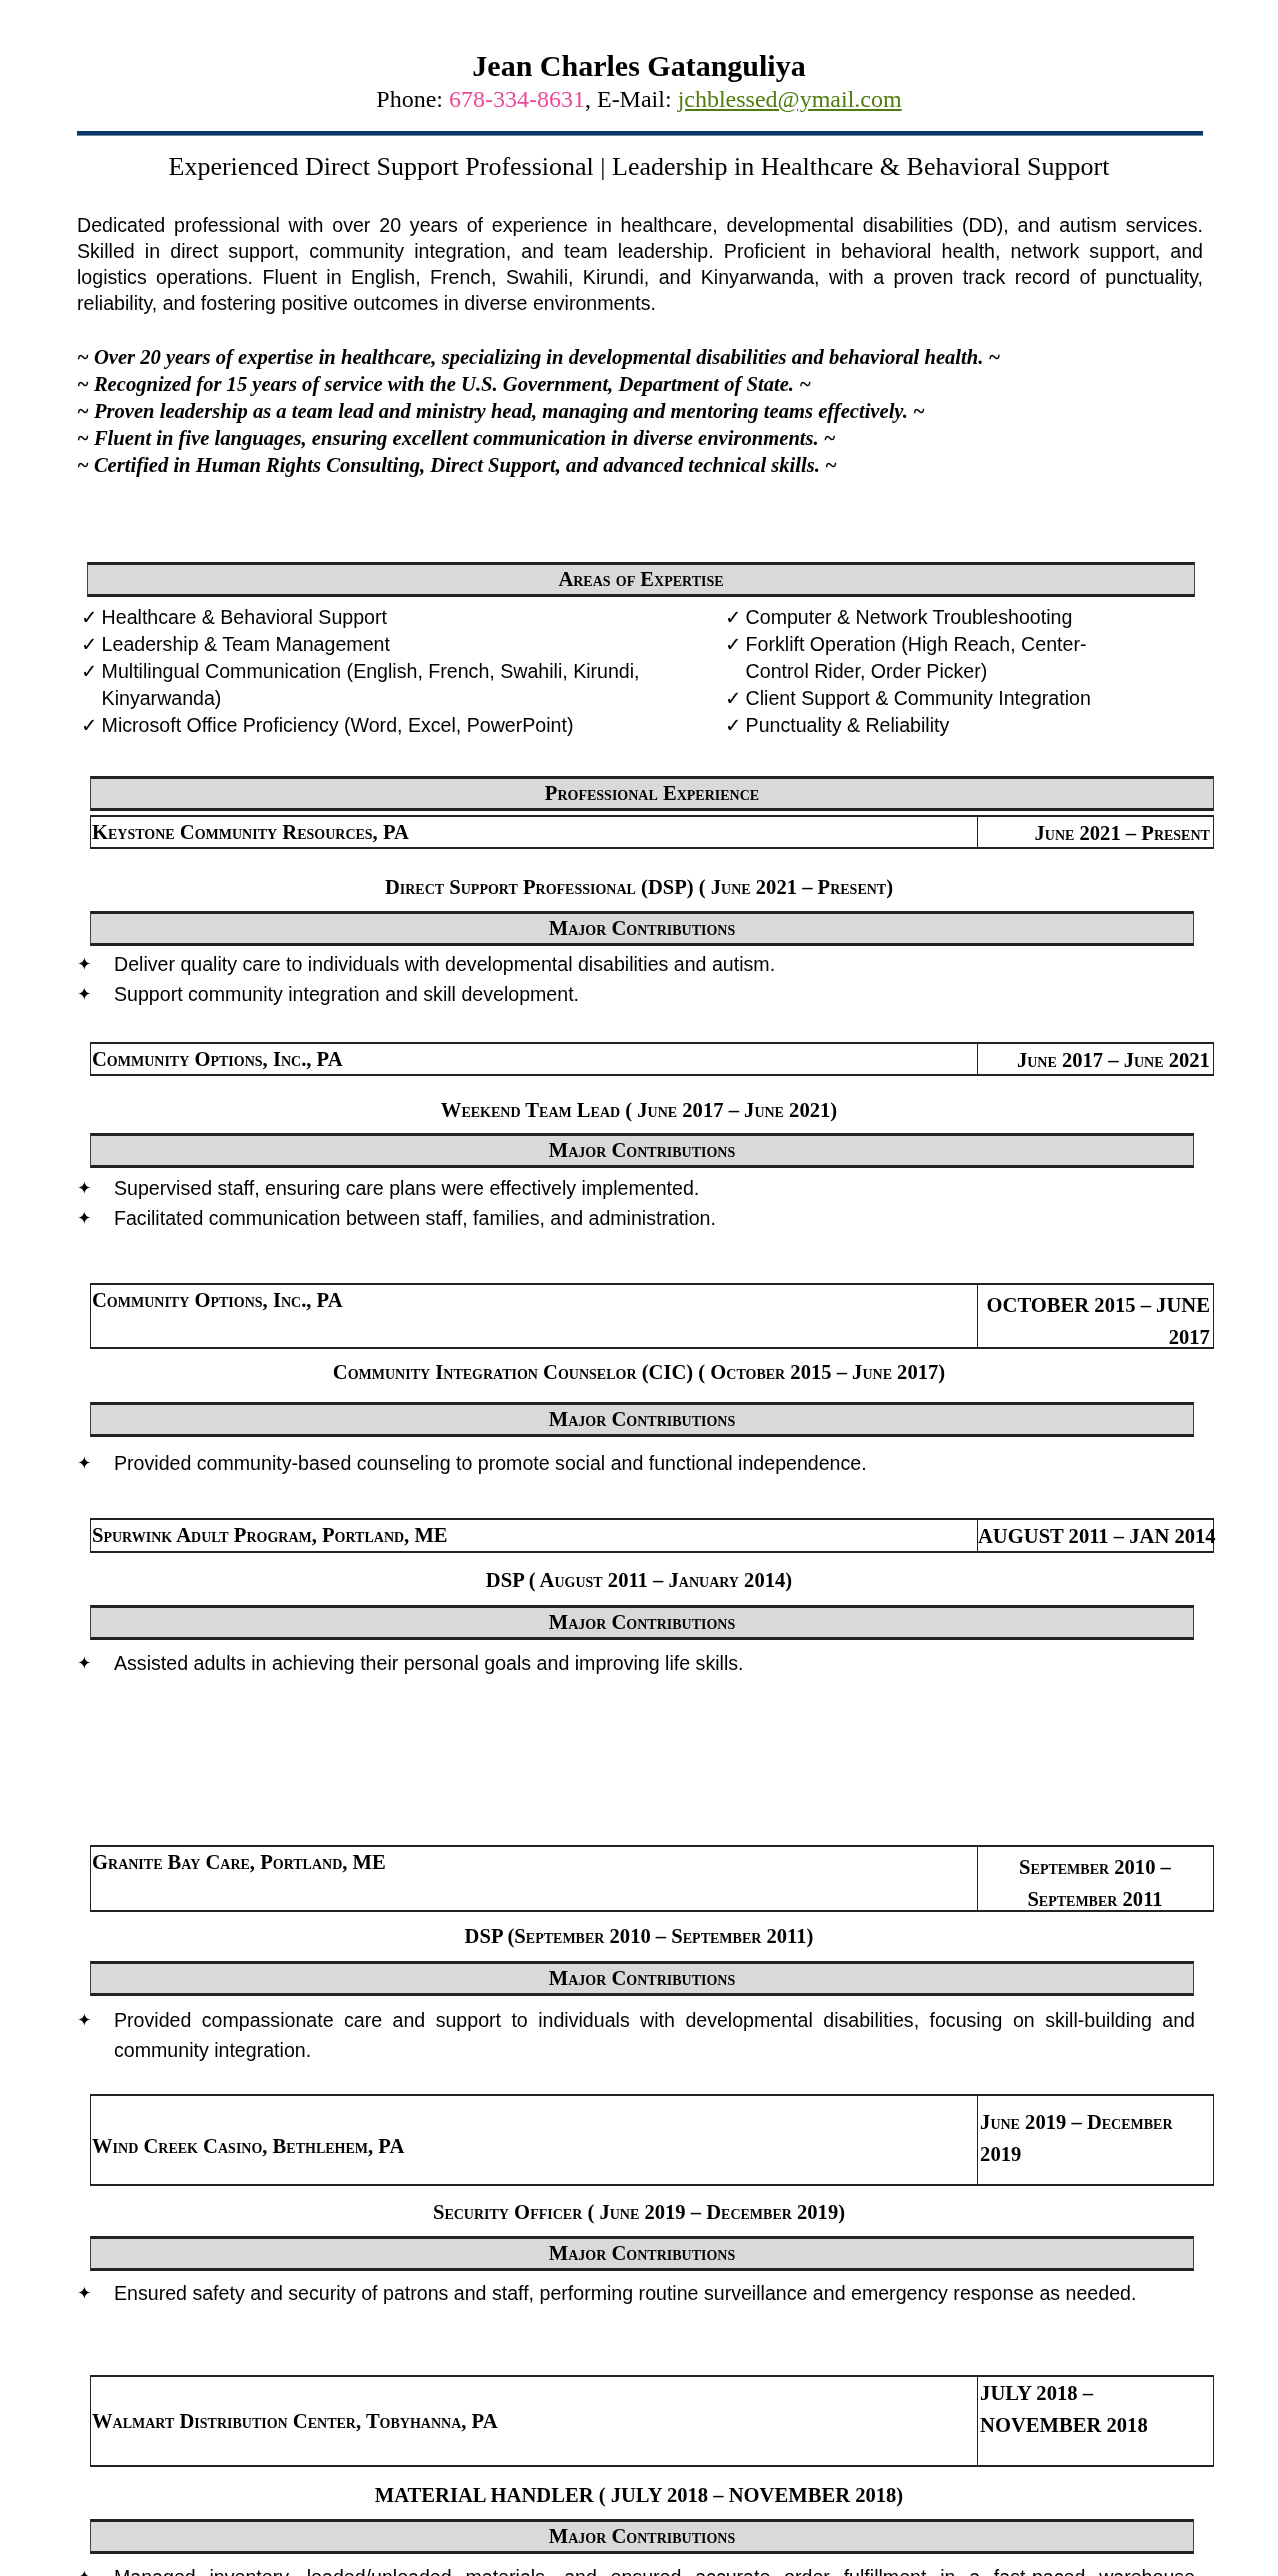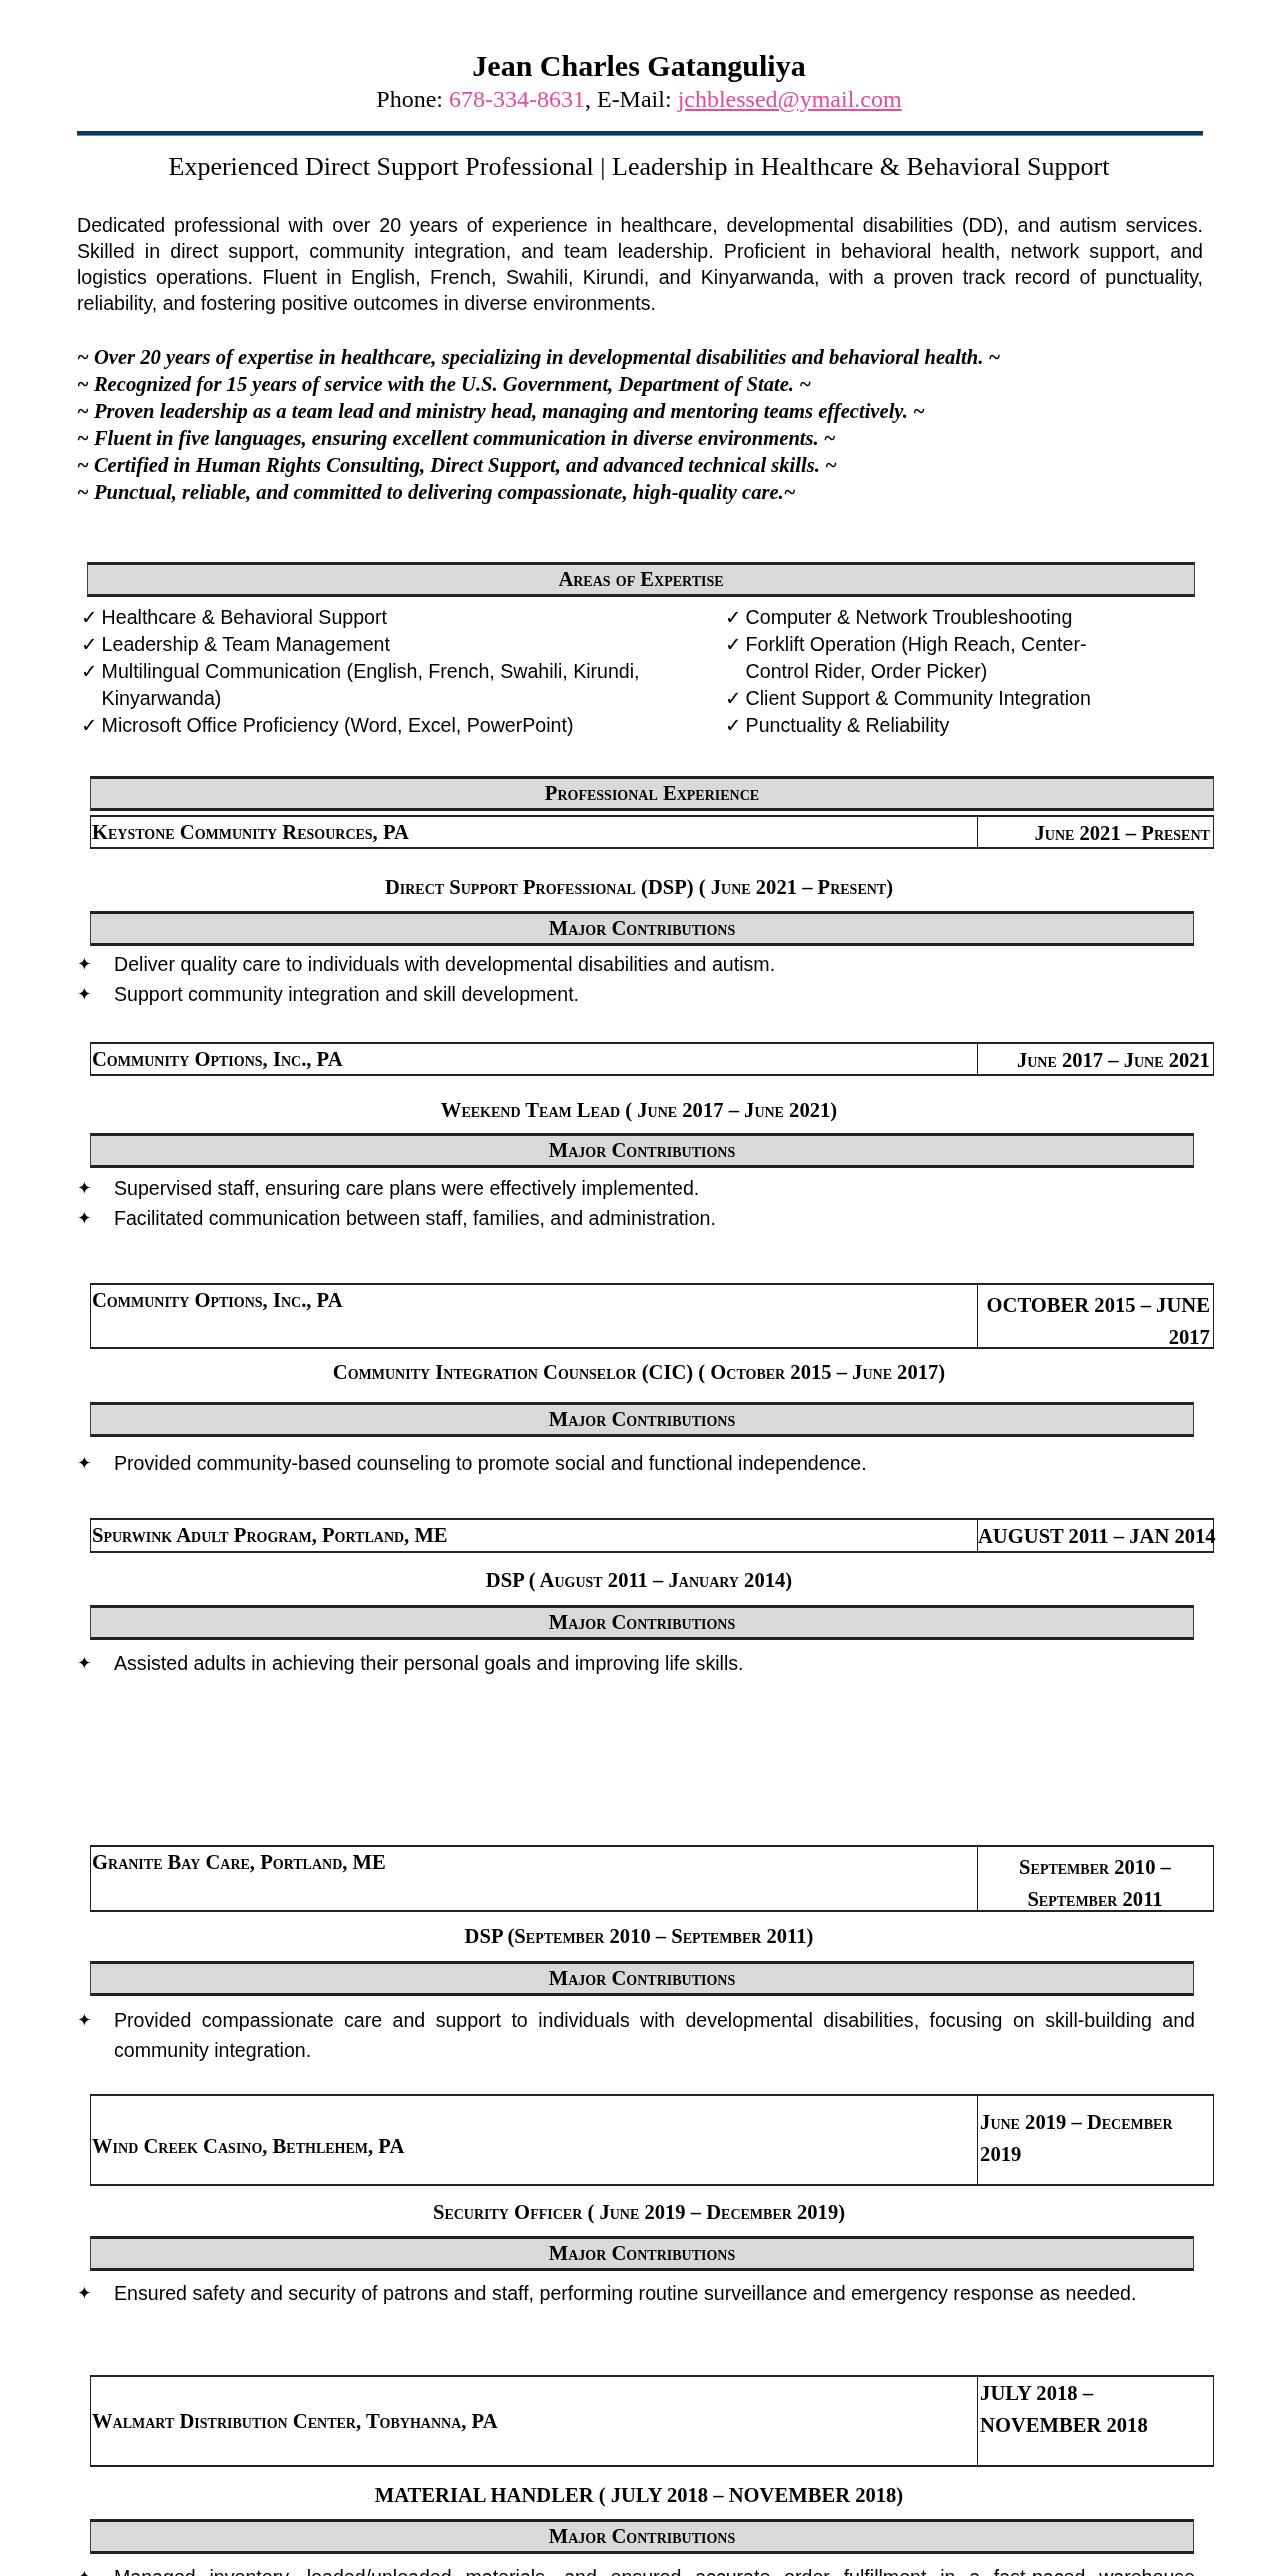--- a/index.html
+++ b/index.html
@@ -4,21 +4,21 @@
 <style>
   html, body { margin: 0; padding: 0; background: #ffffff; }
   body { width: 1278px; height: 3615px; position: relative; overflow: hidden; color: #000; }
   .page { position: absolute; left: 0; top: 0; width: 1278px; height: 3615px; }
   .serif { font-family: "Liberation Serif", "DejaVu Serif", serif; }
   .sans { font-family: "Liberation Sans", "DejaVu Sans", sans-serif; }
 
   .name { position: absolute; top: 49px; left: 0; width: 1278px; text-align: center; font-size: 30px; font-weight: bold; }
   .contact { position: absolute; top: 86px; left: 0; width: 1278px; text-align: center; font-size: 24px; }
   .contact .link-phone { color: #ec4899; }
-  .contact .link-email { color: #ec4899; text-decoration: underline; text-align: center; }
+  .contact .link-email { color: #4d7c0f; text-decoration: underline; text-align: center; }
   .rule { position: absolute; top: 131px; left: 77px; width: 1126px; height: 4.1px; background: #0b3866; border-bottom: 0.5px solid #6f8aa6; }
 
   .headline { position: absolute; top: 152px; left: 0; width: 1278px; text-align: center; font-size: 26px; font-weight: normal; }
 
   .summary { position: absolute; top: 212px; left: 77px; width: 1126px; font-size: 19.6px; line-height: 26px; text-align: justify; }
 
   .highlights { position: absolute; top: 344px; left: 77px; width: 1133px; font-size: 20.6px; line-height: 27px; font-style: italic; font-weight: bold; }
   .highlights div { white-space: nowrap; }
 
   .section-box { position: absolute; left: 87px; width: 1108px; height: 35px; background: #d9d9d9; border: 1px solid #444; border-top: 3.1px solid #222; border-bottom: 3.1px solid #222; box-sizing: border-box; display: flex; align-items: center; justify-content: center; font-size: 20.6px; font-variant: small-caps; font-weight: bold; }
@@ -50,21 +50,20 @@
   <div class="headline serif">Experienced Direct Support Professional | Leadership in Healthcare &amp; Behavioral Support</div>
 
   <div class="summary sans">Dedicated professional with over 20 years of experience in healthcare, developmental disabilities (DD), and autism services. Skilled in direct support, community integration, and team leadership. Proficient in behavioral health, network support, and logistics operations. Fluent in English, French, Swahili, Kirundi, and Kinyarwanda, with a proven track record of punctuality, reliability, and fostering positive outcomes in diverse environments.</div>
 
   <div class="highlights serif">
     <div>~ Over 20 years of expertise in healthcare, specializing in developmental disabilities and behavioral health. ~</div>
     <div>~ Recognized for 15 years of service with the U.S. Government, Department of State. ~</div>
     <div>~ Proven leadership as a team lead and ministry head, managing and mentoring teams effectively. ~</div>
     <div>~ Fluent in five languages, ensuring excellent communication in diverse environments. ~</div>
     <div>~ Certified in Human Rights Consulting, Direct Support, and advanced technical skills. ~</div>
-    <div>~ Punctual, reliable, and committed to delivering compassionate, high-quality care.~</div>
   </div>
 
   <div class="section-box serif" style="top:562px;">Areas of Expertise</div>
   <div class="expertise sans">
     <div class="col">
       <div><span class="check">✓</span><span>Healthcare &amp; Behavioral Support</span></div>
       <div><span class="check">✓</span><span>Leadership &amp; Team Management</span></div>
       <div style="width:546px;"><span class="check">✓</span><span>Multilingual Communication (English, French, Swahili, Kirundi, Kinyarwanda)</span></div>
       <div><span class="check">✓</span><span>Microsoft Office Proficiency (Word, Excel, PowerPoint)</span></div>
     </div>

